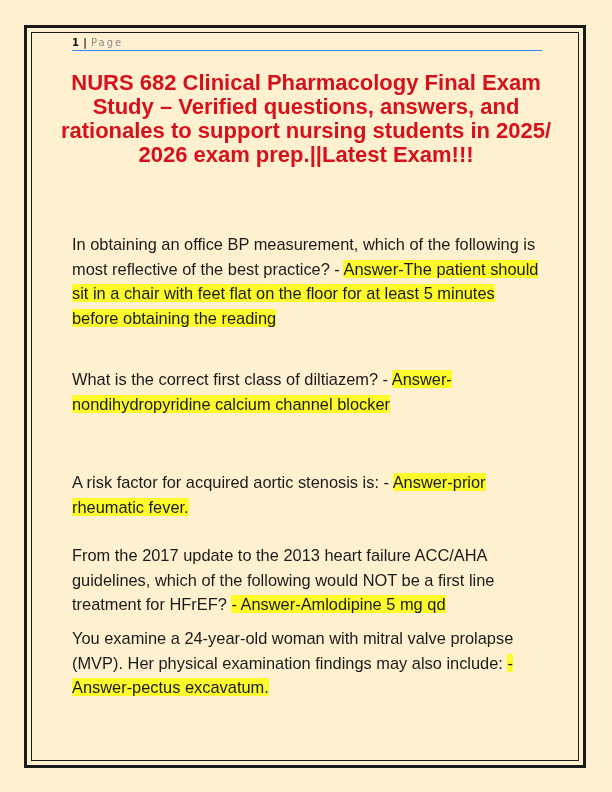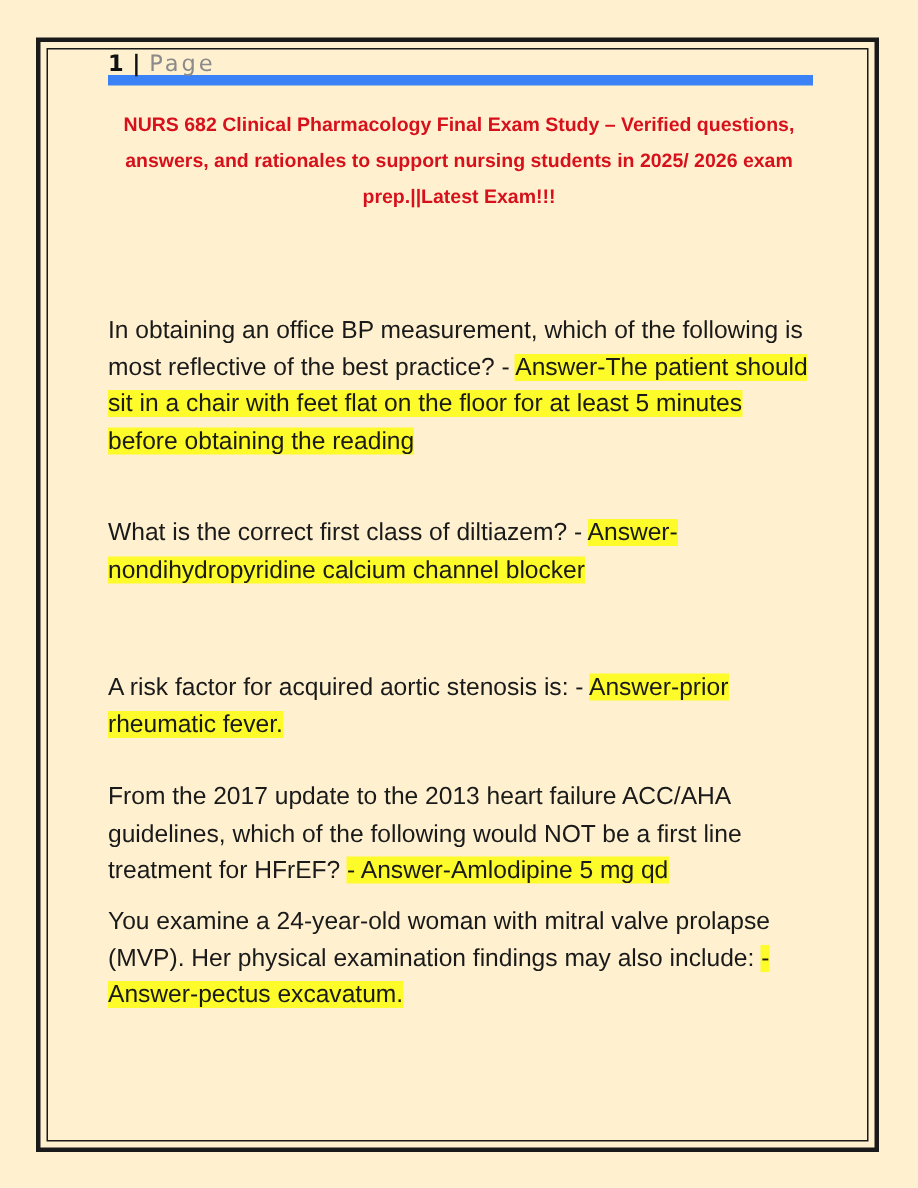--- a/index.html
+++ b/index.html
@@ -12,33 +12,33 @@
     border-top:3px solid #1a1a1a; border-left:3px solid #1a1a1a;
     border-right:3px solid #1a1a1a; border-bottom:3px solid #1a1a1a;
     box-sizing:border-box;
   }
   .frame-inner {
     position:absolute; left:4px; top:4px; right:4px; bottom:4px;
     border:1px solid #1a1a1a; box-sizing:border-box;
   }
   .header {
     position:absolute; left:72px; top:36px; width:470px; height:14px;
-    border-bottom:7px solid #3b82f6;
-    font-family:"DejaVu Sans", sans-serif; font-size:15px; line-height:13px;
+    border-bottom:1px solid #3b82f6;
+    font-family:"DejaVu Sans", sans-serif; font-size:10px; line-height:13px;
   }
   .pnum { color:#111; font-weight:bold; }
   .psep { color:#111; font-weight:bold; margin:0 1px; }
   .plabel { color:#8a8a8a; letter-spacing:2px; }
   .title {
     position:absolute; left:60px; top:71px; width:492px;
-    text-align:center; color:#d6111c; font-weight:bold; font-size:13px; line-height:24px;
+    text-align:center; color:#d6111c; font-weight:bold; font-size:22px; line-height:24px;
   }
   .qa {
     position:absolute; left:72px; width:470px; color:#1a1a1a;
-    font-size:16.4px; line-height:24.5px;
+    font-size:16.4px; line-height:24.5px;margin-top:24px;
   }
   .hl { background:#fdfb2a; }
 </style>
 </head>
 <body>
 
 <div class="frame-outer">
   <div class="frame-inner"></div>
 </div>
 

